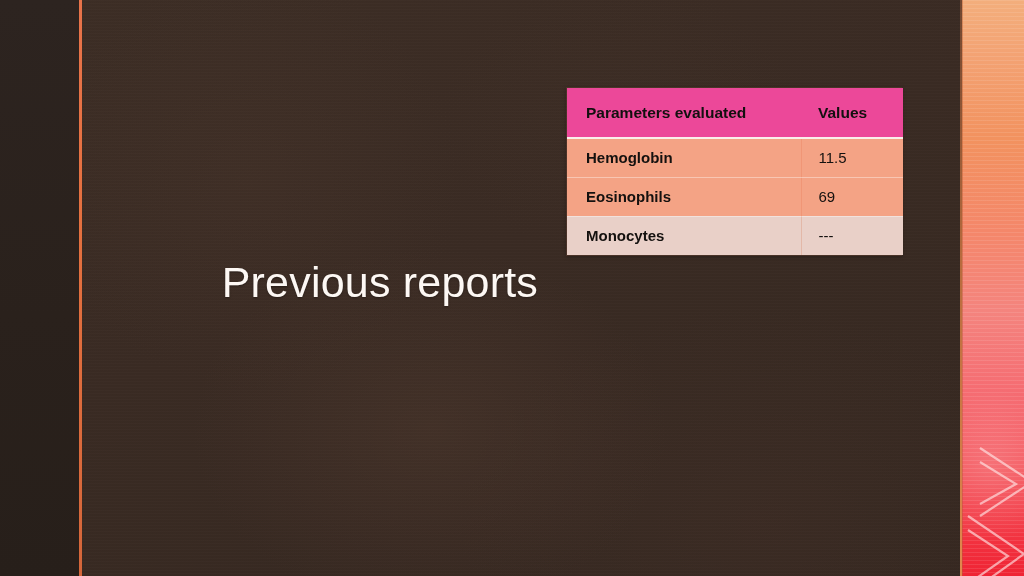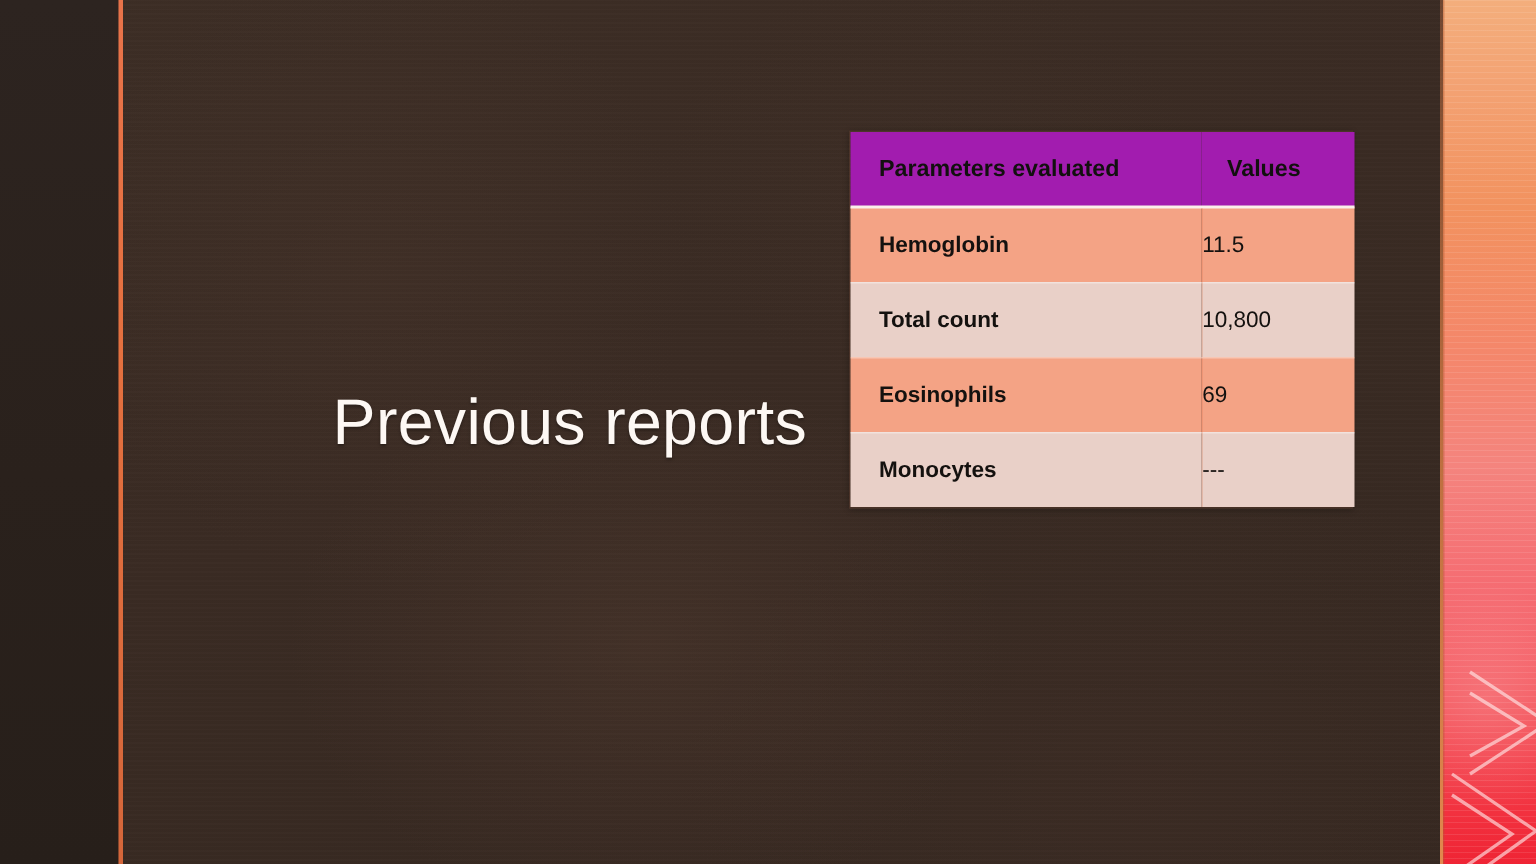--- a/index.html
+++ b/index.html
@@ -119,47 +119,48 @@
     left:566px; top:87px;
     width:336px;
     border:1px solid rgba(120,70,50,0.25);
     box-shadow:0 1px 4px rgba(0,0,0,0.28);
   }
   table { border-collapse:collapse; width:100%; table-layout:fixed; }
   col.c-param { width:234px; }
   col.c-val   { width:102px; }
 
   thead th {
-    background:#a21caf;
+    background:#ec4899;
     color:#12100f;
     font-size:15.5px;
     font-weight:bold;
     text-align:left;
     height:50px;
     padding:0 0 0 19px;
     border-bottom:2px solid #faf0ea;
   }
   thead th.val-head { padding-left:17px; }
 
   tbody td {
-    height:50px;
+    height:39px;
     font-size:15px;
     color:#14110f;
     vertical-align:middle;
     border-bottom:1px solid rgba(255,255,255,0.38);
   }
   tbody tr:last-child td { border-bottom:none; }
 
   td.param {
     font-weight:bold;
     padding-left:19px;
     border-right:1px solid rgba(236,140,105,0.55);
   }
   td.value {
     font-weight:normal;
+    padding-left:17px;
   }
 
   tbody tr.odd  td { background:#f4a385; }
   tbody tr.even td { background:#e9d0c8; }
   tbody tr.even td.param { border-right:1px solid rgba(222,160,135,0.5); }
 </style>
 </head>
 <body>
 
 <div id="slide">
@@ -198,24 +199,20 @@
         <tr>
           <th class="param-head">Parameters evaluated</th>
           <th class="val-head">Values</th>
         </tr>
       </thead>
       <tbody>
         <tr class="odd">
           <td class="param">Hemoglobin</td>
           <td class="value">11.5</td>
         </tr>
-        <tr class="even">
-          <td class="param">Total count</td>
-          <td class="value">10,800</td>
-        </tr>
         <tr class="odd">
           <td class="param">Eosinophils</td>
           <td class="value">69</td>
         </tr>
         <tr class="even">
           <td class="param">Monocytes</td>
           <td class="value">---</td>
         </tr>
       </tbody>
     </table>

